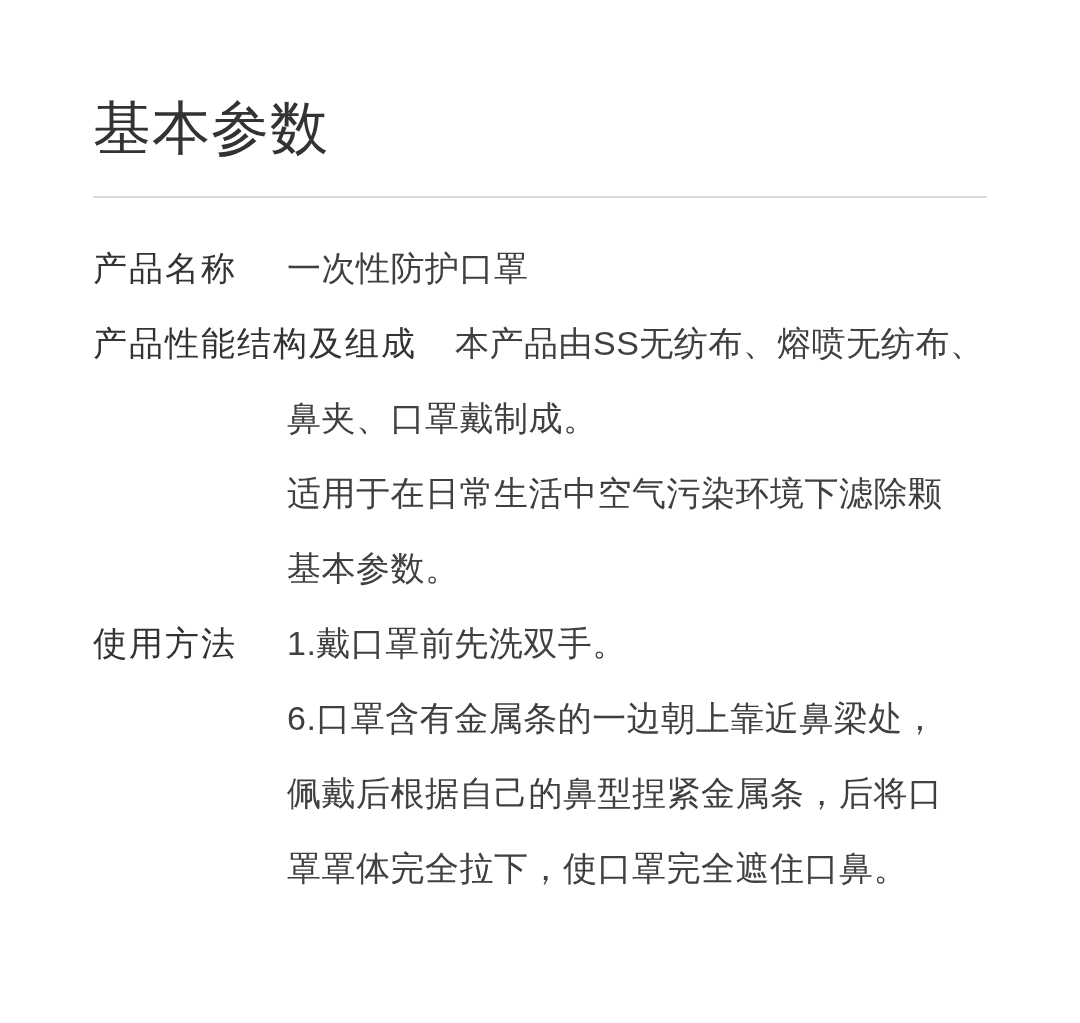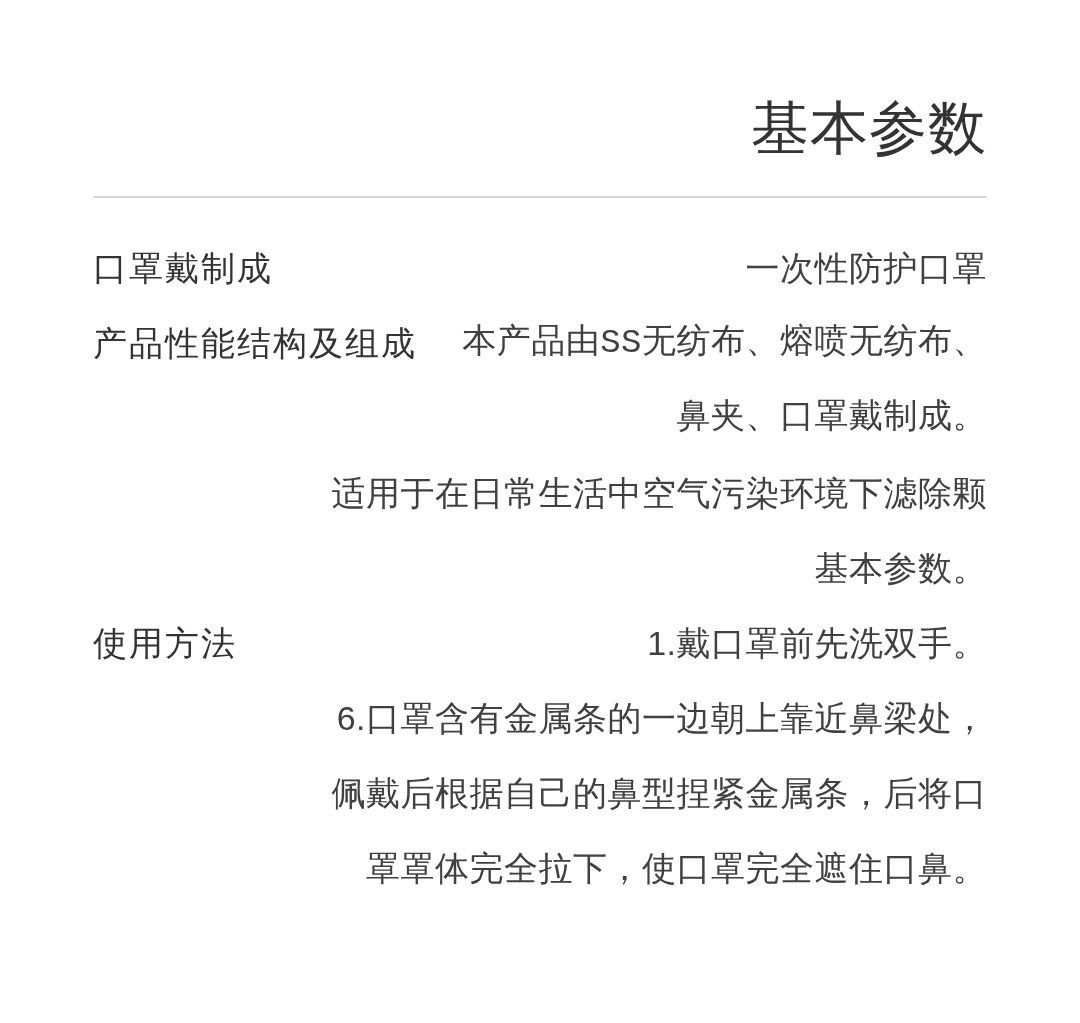--- a/index.html
+++ b/index.html
@@ -1,15 +1,15 @@
 <!DOCTYPE html>
 <html><head>
 <meta charset="utf-8">
 <style>
-  * { margin: 0; padding: 0; box-sizing: border-box; text-align: right; }
+  * { margin: 0; padding: 0; box-sizing: border-box; }
   html, body {
     width: 1080px;
     height: 1023px;
     background: #ffffff;
     overflow: hidden;
     font-family: "Liberation Sans", "DejaVu Sans", sans-serif;
   }
   .wrap {
     width: 894px;
     margin: 0 auto;
@@ -47,36 +47,35 @@
     white-space: nowrap;
   }
   .row-value {
     line-height: 75px;
     color: #404040;
     letter-spacing: 0.5px;
     white-space: pre;
   }
   .row.long-label .row-value {
     text-indent: 168px;
-    font-family: Liberation Mono, monospace;
   }
 </style>
 </head>
 <body>
 
 <div class="wrap">
 
   <h1 class="page-title">基本参数</h1>
 
   <hr class="divider">
 
   <div class="spec-list">
 
     <div class="row">
-      <span class="row-label">口罩戴制成</span>
+      <span class="row-label">产品名称</span>
       <div class="row-value">一次性防护口罩</div>
     </div>
 
     <div class="row long-label">
       <span class="row-label">产品性能结构及组成</span>
       <div class="row-value">本产品由SS无纺布、熔喷无纺布、
 鼻夹、口罩戴制成。</div>
     </div>
 
     <div class="row">

